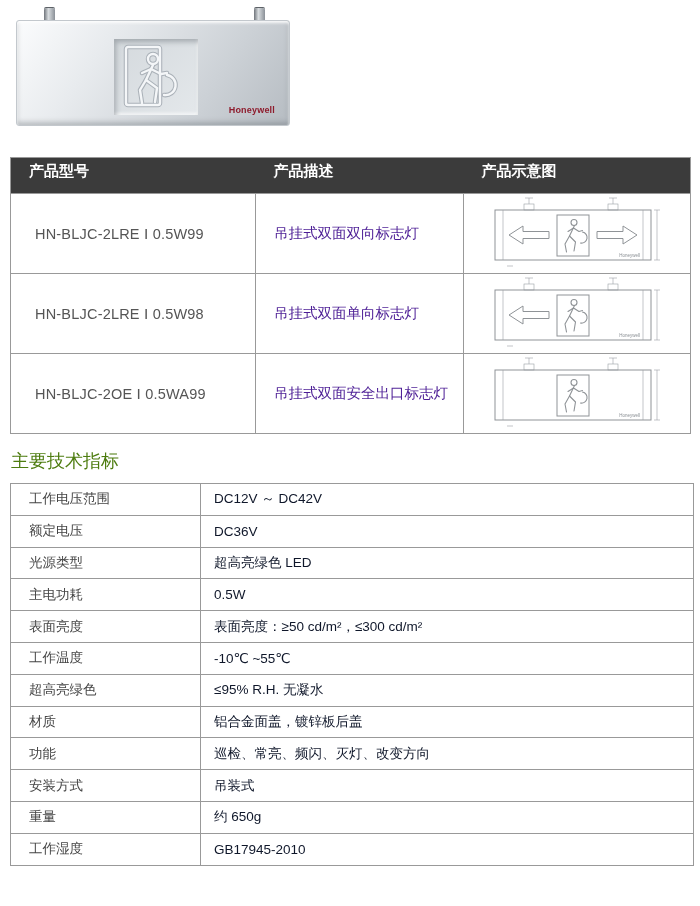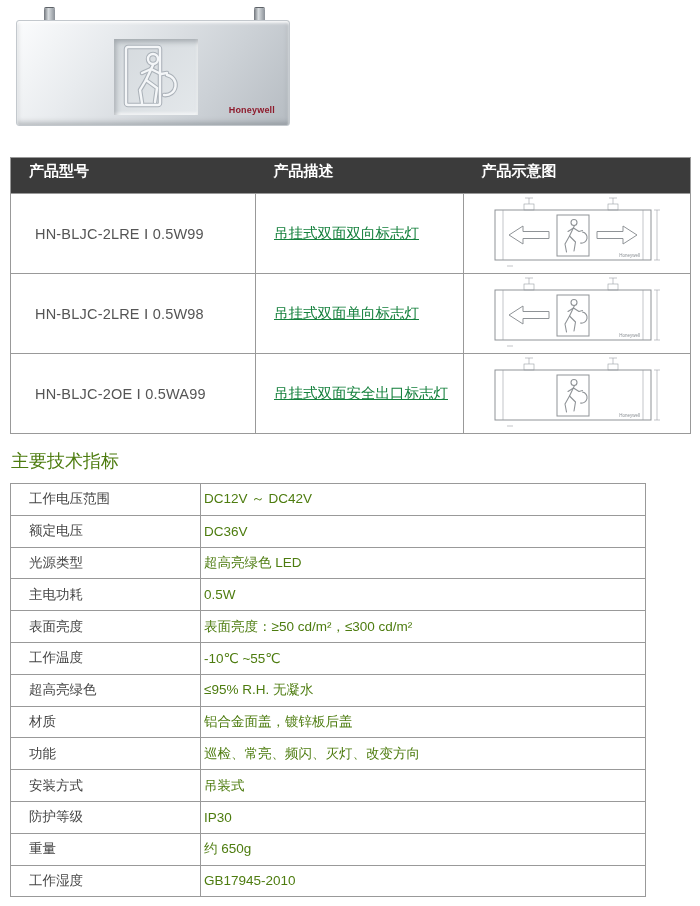--- a/index.html
+++ b/index.html
@@ -56,45 +56,45 @@
   .products th {
     background:#3b3b3b; color:#ffffff; text-align:left;
     font-size:15px; font-weight:bold;
     height:36px; padding:0 0 8px 18px;
   }
   .products td {
     border:1px solid #999; height:80px;
     font-size:14.5px; vertical-align:middle;
   }
   .products td.model-cell { padding-left:24px; letter-spacing:.2px; color:#555; }
-  .products td.desc-cell  { padding-left:18px; color:#15803d;text-decoration:underline; }
+  .products td.desc-cell  { padding-left:18px; color:#4c1d95; }
   .products td.diag-cell  { text-align:center; }
   .diagram { display:inline-block; vertical-align:middle; }
   .diagram .stroke { stroke:#8f9397; fill:none; stroke-width:1; }
   .diagram .thin   { stroke:#9aa0a5; fill:none; stroke-width:.6; }
   .diagram .man    { stroke:#8f9397; fill:none; stroke-width:1.1; stroke-linecap:round; stroke-linejoin:round; }
   .diagram text    { fill:#8a8f94; }
   .diagram.single-left .arrow-r { display:none; }
   .diagram.man-only .arrow-r, .diagram.man-only .arrow-l { display:none; }
 
   
   .specs-heading {
     position:absolute; left:11px; top:449px;
     font-size:18px; color:#4d7c0f;
   }
   .specs {
-    position:absolute; left:10px; top:483px; width:636px;
+    position:absolute; left:10px; top:483px; width:684px;
     border:1px solid #999;
   }
   .specs td {
     border:1px solid #999; height:31.8px;
     font-size:13.5px; color:#4c4c4c; vertical-align:middle;
   }
   .specs td.spec-label { width:190px; padding-left:18px; color:#454545; }
-  .specs td.spec-value { padding-left:3px; color:#4d7c0f; }
+  .specs td.spec-value { padding-left:13px; color:#0f172a; }
 </style>
 </head>
 <body>
 
 <div class="hero">
   <div class="screw screw-left"></div>
   <div class="screw screw-right"></div>
   <div class="panel">
     <div class="recess">
       <svg width="72" height="70" viewBox="0 0 72 70">
@@ -323,24 +323,20 @@
   <tr>
     <td class="spec-label">功能</td>
     <td class="spec-value">巡检、常亮、频闪、灭灯、改变方向</td>
   </tr>
 
   <tr>
     <td class="spec-label">安装方式</td>
     <td class="spec-value">吊装式</td>
   </tr>
 
-  <tr>
-    <td class="spec-label">防护等级</td>
-    <td class="spec-value">IP30</td>
-  </tr>
 
   <tr>
     <td class="spec-label">重量</td>
     <td class="spec-value">约 650g</td>
   </tr>
 
   <tr>
     <td class="spec-label">工作湿度</td>
     <td class="spec-value">GB17945-2010</td>
   </tr>

